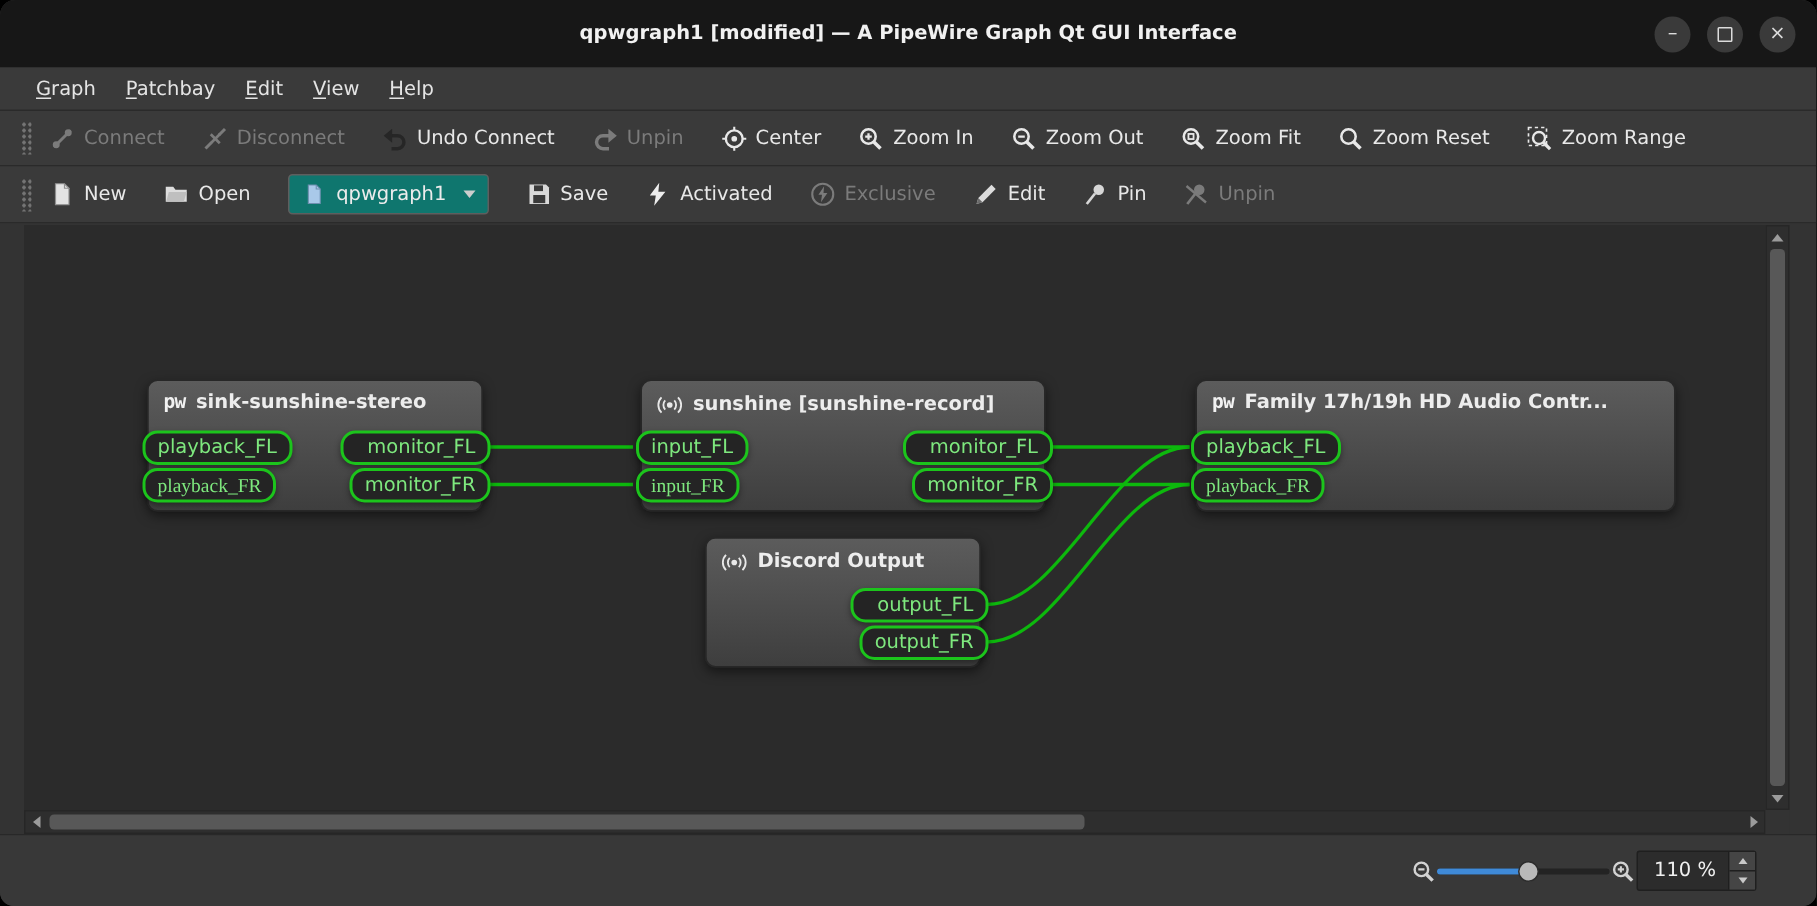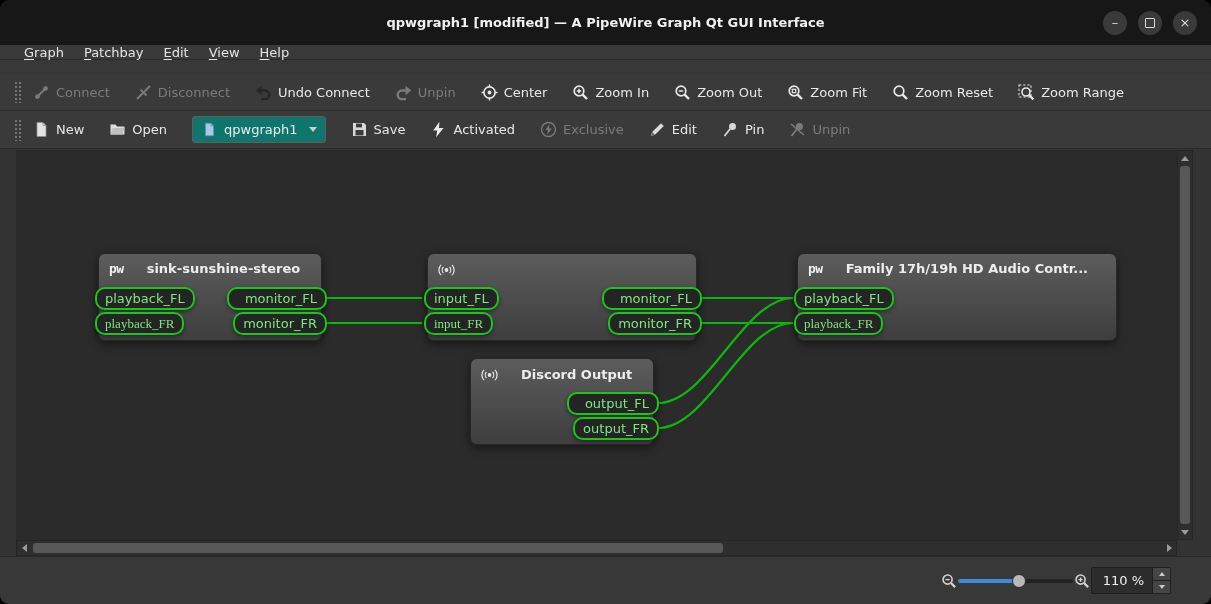--- a/index.html
+++ b/index.html
@@ -7,21 +7,21 @@
   .window{position:relative;width:1211px;height:604px;background:#383838;border-radius:10px 10px 9px 9px;overflow:hidden;}
 
   
   .titlebar{position:absolute;top:0;left:0;right:0;height:45px;background:#171717;display:flex;align-items:center;justify-content:center;}
   .title{color:#f1f1f1;font-size:13px;font-weight:bold;}
   .win-controls{position:absolute;right:14px;top:0;height:45px;display:flex;align-items:center;gap:11px;}
   .win-btn{width:24px;height:24px;border-radius:50%;background:#3a3a3a;color:#dcdcdc;display:flex;align-items:center;justify-content:center;font-size:13px;line-height:1;cursor:default;}
   .maxsq{width:8px;height:8px;border:1.5px solid #dcdcdc;border-radius:1px;display:block;}
 
   
-  .menubar{position:absolute;top:45px;left:0;right:0;height:15px;background:#3a3a3a;border-bottom:1px solid #2a2a2a;display:flex;align-items:center;padding-left:14px;box-sizing:border-box;}
+  .menubar{position:absolute;top:45px;left:0;right:0;height:29px;background:#3a3a3a;border-bottom:1px solid #2a2a2a;display:flex;align-items:center;padding-left:14px;box-sizing:border-box;}
   .menu-item{color:#e4e4e4;font-size:13px;padding:4px 10px;}
   .menu-item .accel{text-decoration:underline;text-underline-offset:2px;}
 
   
   .toolbar{position:absolute;left:0;right:0;background:#3a3a3a;border-bottom:1px solid #2a2a2a;display:flex;align-items:center;padding-left:12px;box-sizing:border-box;}
   .toolbar1{top:74px;height:37px;}
   .toolbar2{top:111px;height:38px;}
   .tb-handle{width:7px;height:22px;margin:0 12px 0 2px;background-image:radial-gradient(circle,#757575 1px,transparent 1.4px);background-size:4px 4px;}
   .tool{display:flex;align-items:center;gap:6px;margin-right:25px;color:#e8e8e8;font-size:13px;white-space:nowrap;}
   .tool.disabled{color:#7b7b7b;}
@@ -30,21 +30,21 @@
   .combo{display:flex;align-items:center;gap:6px;height:25px;padding:0 8px;background:#0f766e;border:1px solid #5e5e5e;border-radius:3px;margin-right:25px;color:#ececec;font-size:13px;}
   .combo-arrow{width:0;height:0;border-left:4px solid transparent;border-right:4px solid transparent;border-top:5px solid #cdcdcd;margin-left:5px;}
 
   
   .central{position:absolute;top:149px;bottom:48px;left:0;right:0;background:#333333;}
   .canvas{position:absolute;left:16px;top:1px;right:34px;bottom:16px;background:#2b2b2b;overflow:hidden;}
   .edges{position:absolute;left:0;top:0;}
   .edge{fill:none;stroke:#0db80d;stroke-width:2.2;}
 
   .node{position:absolute;background:linear-gradient(#5c5c5c,#3e3e3e);border:1px solid #272727;border-radius:7px;box-shadow:0 3px 8px rgba(0,0,0,.5);}
-  .node-header{display:flex;align-items:center;gap:23px;padding:7px 10px;color:#ededed;font-size:13px;font-weight:bold;white-space:nowrap;overflow:hidden;}
+  .node-header{display:flex;align-items:center;gap:7px;padding:7px 10px;color:#ededed;font-size:13px;font-weight:bold;white-space:nowrap;overflow:hidden;}
   .pw-glyph{font-family:"DejaVu Sans Mono",monospace;font-weight:bold;font-size:13px;color:#f2f2f2;letter-spacing:-0.5px;}
   .port{position:absolute;height:19px;line-height:19px;padding:0 8px;background:#242424;border:2px solid #1cc41c;border-radius:10px;color:#7ee87e;font-size:13px;white-space:nowrap;box-shadow:0 2px 4px rgba(0,0,0,.4);}
   .node1{left:82px;top:103px;width:222px;height:86px;}
   .node2{left:411px;top:103px;width:268px;height:86px;}
   .node3{left:781px;top:103px;width:318px;height:86px;}
   .node4{left:454px;top:208px;width:182px;height:85px;}
   .p-l1{left:-4px;top:33px;} .p-l2{left:-4px;top:58px;font-family:Liberation Serif, serif;}
   .p-r1{right:-6px;top:33px;padding-left:16px;} .p-r2{right:-6px;top:58px;}
 
   
@@ -343,20 +343,21 @@
         <div class="node-header">
           <span class="ticon">
             <svg width="18" height="14" viewBox="0 0 18 14">
                 <circle cx="9" cy="7" r="2" fill="#e8e8e8"></circle>
                 <path d="M5.8,3.8 A4.6,4.6 0 0 0 5.8,10.2" fill="none" stroke="#e8e8e8" stroke-width="1.3"></path>
                 <path d="M3.2,1.6 A7.6,7.6 0 0 0 3.2,12.4" fill="none" stroke="#e8e8e8" stroke-width="1.3"></path>
                 <path d="M12.2,3.8 A4.6,4.6 0 0 1 12.2,10.2" fill="none" stroke="#e8e8e8" stroke-width="1.3"></path>
                 <path d="M14.8,1.6 A7.6,7.6 0 0 1 14.8,12.4" fill="none" stroke="#e8e8e8" stroke-width="1.3"></path>
               </svg>
           </span>
+          <span>sunshine [sunshine-record]</span>
         </div>
         <div class="port p-l1">input_FL</div>
         <div class="port p-l2">input_FR</div>
         <div class="port p-r1">monitor_FL</div>
         <div class="port p-r2">monitor_FR</div>
       </div>
 
       <div class="node node3">
         <div class="node-header">
           <span class="pw-glyph">pw</span>

